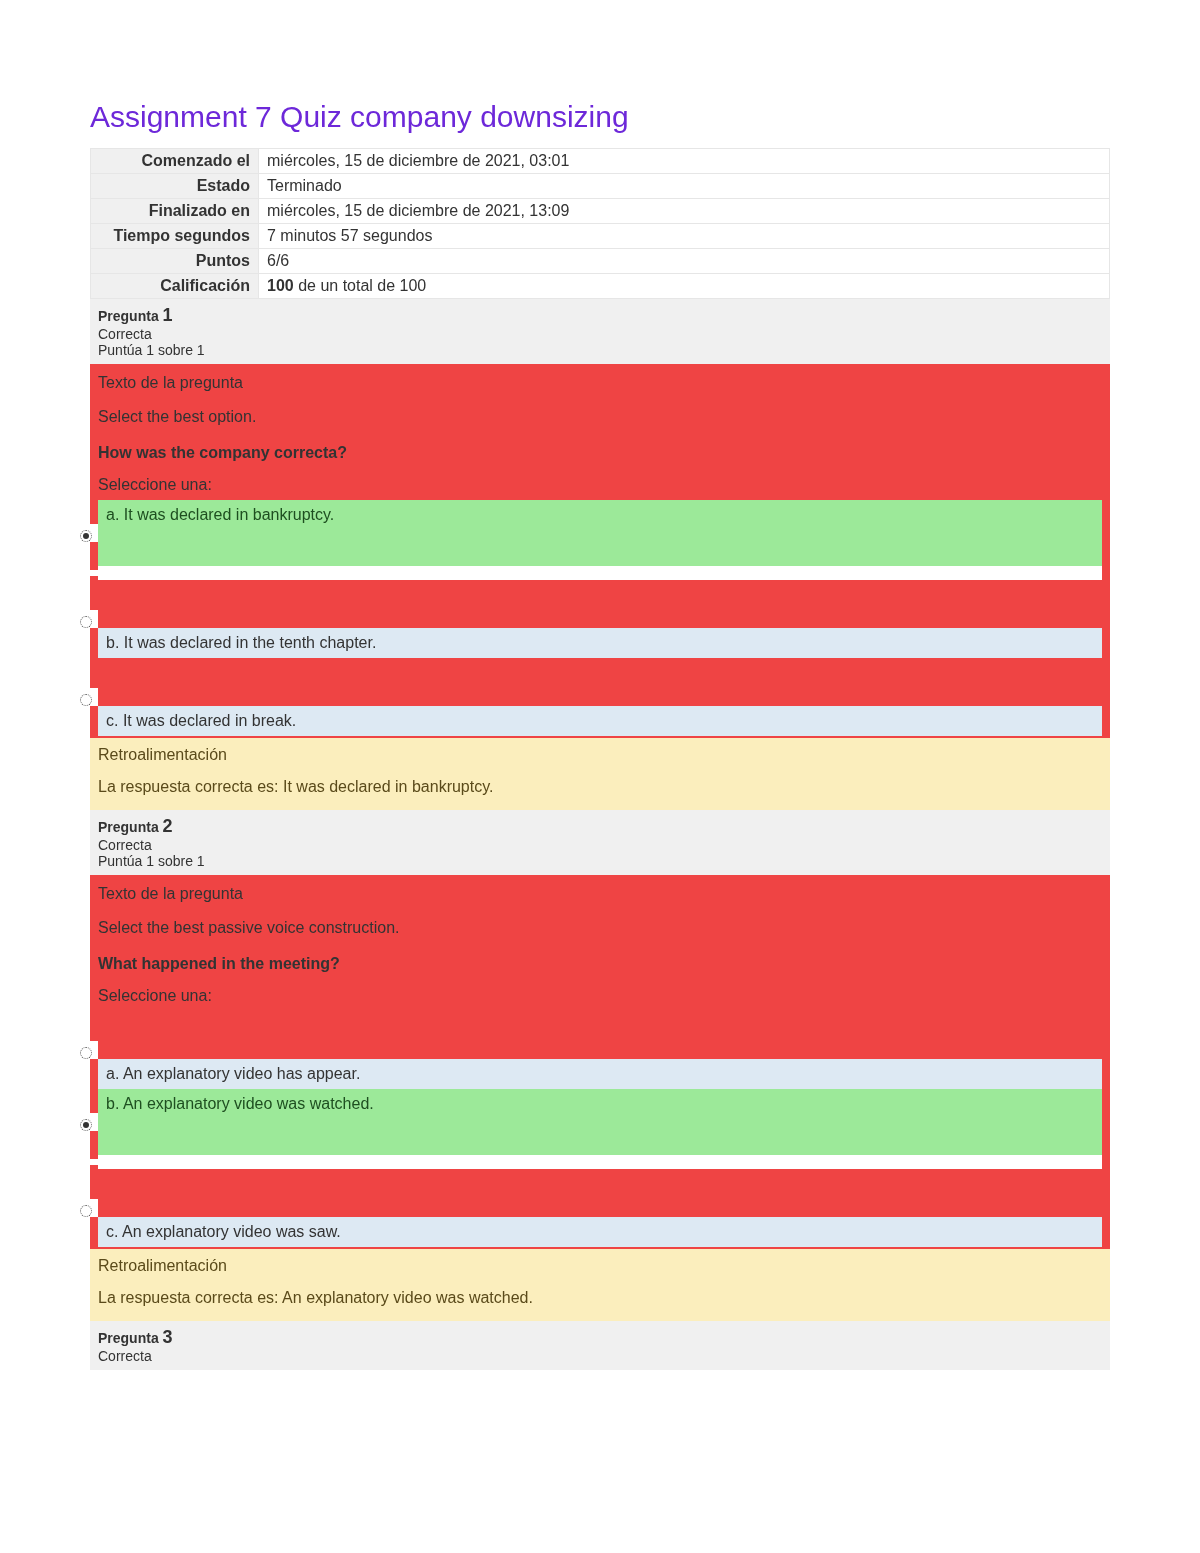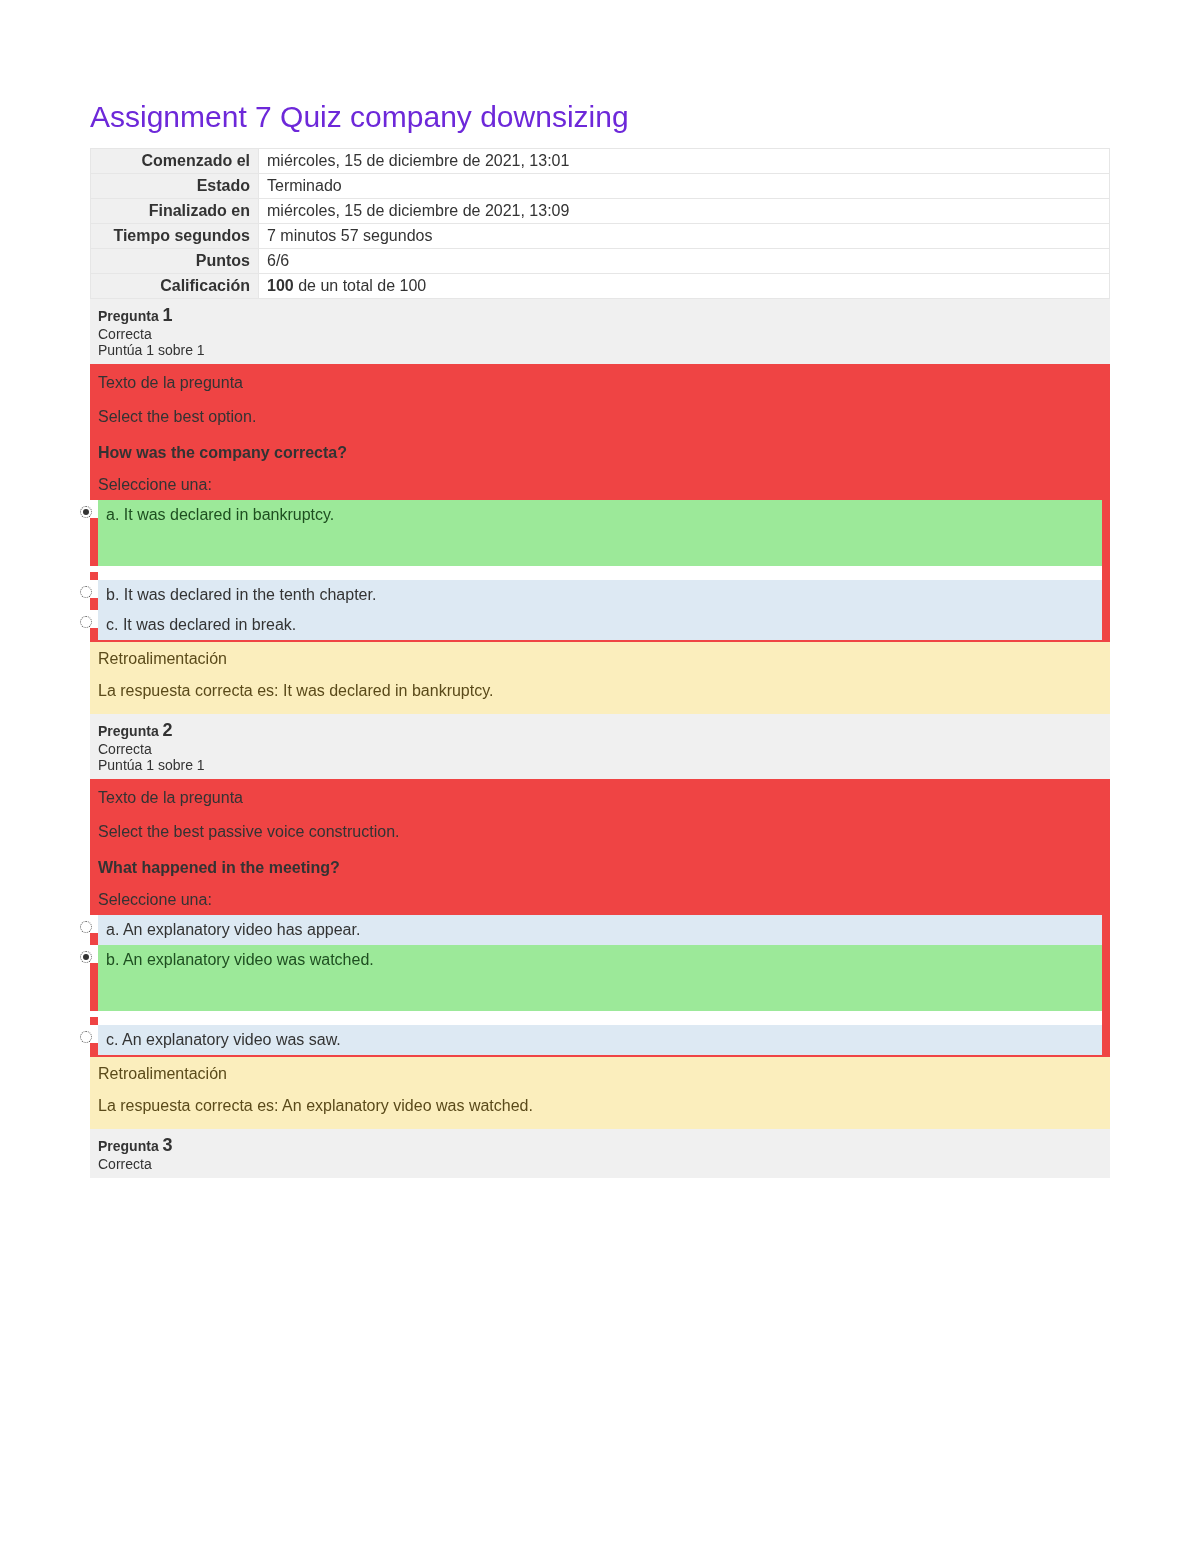--- a/index.html
+++ b/index.html
@@ -13,41 +13,41 @@
     .q-header { background: #f0f0f0; padding: 6px 8px; font-size: 14px; color: #333; }
     .q-header .qnum-label { font-weight: bold; }
     .q-header .qnum { font-size: 18px; font-weight: bold; }
     .q-header .status-line { display: block; }
     .q-body { background: #ef4444; padding: 10px 8px 2px 8px; font-size: 16px; color: #333; }
     .q-body .section-label { margin-bottom: 16px; }
     .q-body .instruction { margin-bottom: 18px; }
     .q-body .question-text { font-weight: bold; margin-bottom: 14px; }
     .q-body .select-label { margin-bottom: 6px; }
     .options { margin-left: -24px; }
-    .option-row { display: flex; align-items: flex-start; }
+    .option-row { display: flex; align-items: center; }
     .radio-cell { width: 24px; background: #fff; padding-top: 6px; display: flex; justify-content: center; }
     .radio-circle { width: 12px; height: 12px; border: 1px dotted #555; border-radius: 50%; position: relative; background: #fff; }
     .radio-circle.selected::after { content: ""; position: absolute; width: 6px; height: 6px; background: #333; border-radius: 50%; top: 2px; left: 2px; }
     .option-text { flex: 1; padding: 6px 8px; font-size: 16px; min-height: 26px; }
-    .opt-blue { background: #dde9f3; }
+    .opt-blue { background: #dde9f3; margin-top: 48px; }
     .opt-green { background: #9ce999; color: #1e4f20; padding-bottom: 42px; }
     .feedback { background: #fbeebd; padding: 8px 18px 14px 8px; font-size: 16px; color: #5a4a1a; }
     .feedback .fb-label { margin-bottom: 14px; }
     .gap { height: 14px; background: #fff; }
   </style>
 </head>
 <body>
 
 <h1 class="page-title">Assignment 7 Quiz company downsizing</h1>
 
 <table class="summary-table">
   <tbody id="summary-body">
       <tr>
         <td class="label">Comenzado el</td>
-        <td class="value">miércoles, 15 de diciembre de 2021, 13:01</td>
+        <td class="value">miércoles, 15 de diciembre de 2021, 03:01</td>
       </tr>
       <tr>
         <td class="label">Estado</td>
         <td class="value">Terminado</td>
       </tr>
       <tr>
         <td class="label">Finalizado en</td>
         <td class="value">miércoles, 15 de diciembre de 2021, 13:09</td>
       </tr>
       <tr>

